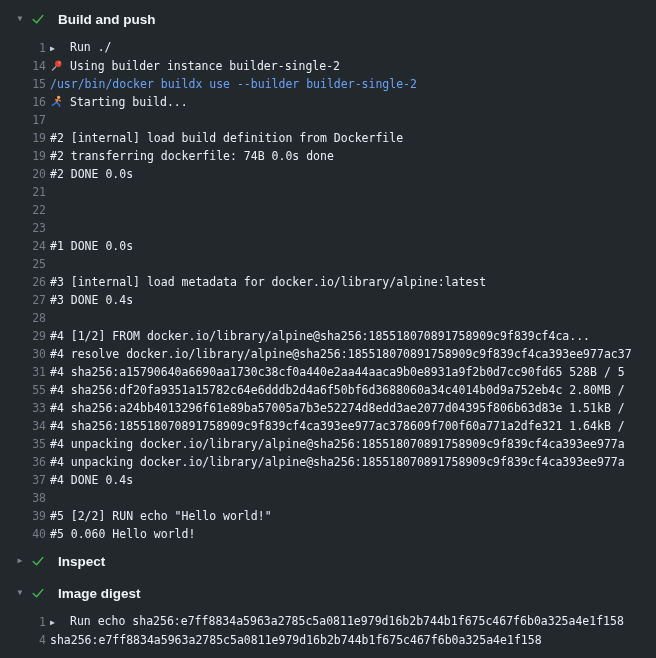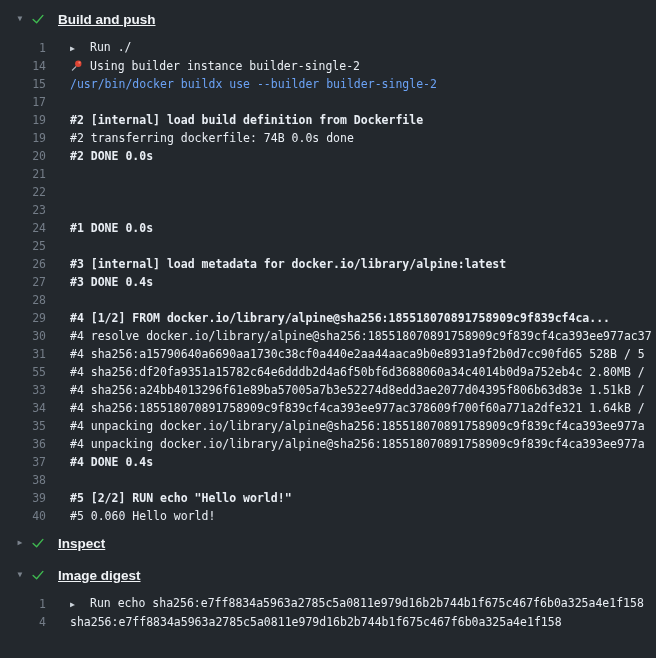--- a/index.html
+++ b/index.html
@@ -12,36 +12,36 @@
   .section-header{
     display:flex;align-items:center;height:22px;padding-left:10px;cursor:pointer;
   }
   .tri{
     width:20px;flex:none;text-align:center;font-size:8px;color:#7a828c;line-height:22px;
   }
   .check{width:16px;flex:none;display:flex;align-items:center;justify-content:center;}
   .sec-label{
     margin-left:12px;
     font-family:"Liberation Sans","DejaVu Sans",sans-serif;
-    font-weight:bold;font-size:13.5px;color:#f0f3f6;text-decoration:underline;
+    font-weight:bold;font-size:13.5px;color:#f0f3f6;
   }
   .lines{margin-top:9px;}
   .section.gap-sm{margin-top:7px;}
   .section.gap-md{margin-top:10px;}
   .row{display:flex;height:18px;align-items:center;}
   .num{
     width:46px;flex:none;text-align:right;
     font-size:11.5px;color:#747d88;cursor:pointer;
   }
   .content{
-    margin-left:24px;white-space:pre;overflow:hidden;
+    margin-left:4px;white-space:pre;overflow:hidden;
     font-size:11.5px;line-height:22px;color:#e9eef4;
   }
   .content.cmd{color:#6ba2f5;font-weight:normal;}
-  .content.bold{font-weight:bold;}
+  .content.bold{font-weight:normal;}
   .arrow{
     display:inline-block;width:20px;font-size:8px;color:#ccd3da;cursor:pointer;
   }
   .inline-icon{display:inline-block;width:20px;}
   .inline-icon svg{vertical-align:-2px;}
 </style>
 </head>
 <body>
 
 <div class="log" id="log-root">
@@ -66,20 +66,29 @@
                 <line x1="2" y1="11.5" x2="6.2" y2="7.3" stroke="#b0b8c0" stroke-width="1.1"></line>
                 <circle cx="8.3" cy="4.7" r="3.2" fill="#dd4433"></circle>
                 <circle cx="9.4" cy="3.6" r="1.1" fill="#f08575"></circle>
               </svg></span><span>Using builder instance builder-single-2</span></span>
         </div>
         <div class="row">
           <span class="num">15</span>
           <span class="content cmd"><span>/usr/bin/docker buildx use --builder builder-single-2</span></span>
         </div>
         <div class="row">
+          <span class="num">16</span>
+          <span class="content plain"><span class="inline-icon"><svg width="13" height="13" viewBox="0 0 13 13">
+                <circle cx="8.6" cy="2.3" r="1.6" fill="#f4a75c"></circle>
+                <path d="M8 4.2 L6.4 7.4" stroke="#e8833a" stroke-width="1.8" fill="none"></path>
+                <path d="M8.4 5 L10.8 6.2 M7.6 5 L5 4.6" stroke="#e8833a" stroke-width="1.3" fill="none"></path>
+                <path d="M6.4 7.4 L9.2 9.6 L9.6 12 M6.4 7.4 L4.2 9.2 L1.8 10.6" stroke="#3b6fd4" stroke-width="1.5" fill="none"></path>
+              </svg></span><span>Starting build...</span></span>
+        </div>
+        <div class="row">
           <span class="num">17</span>
         </div>
         <div class="row">
           <span class="num">19</span>
           <span class="content bold"><span>#2 [internal] load build definition from Dockerfile</span></span>
         </div>
         <div class="row">
           <span class="num">19</span>
           <span class="content plain"><span>#2 transferring dockerfile: 74B 0.0s done</span></span>
         </div>

